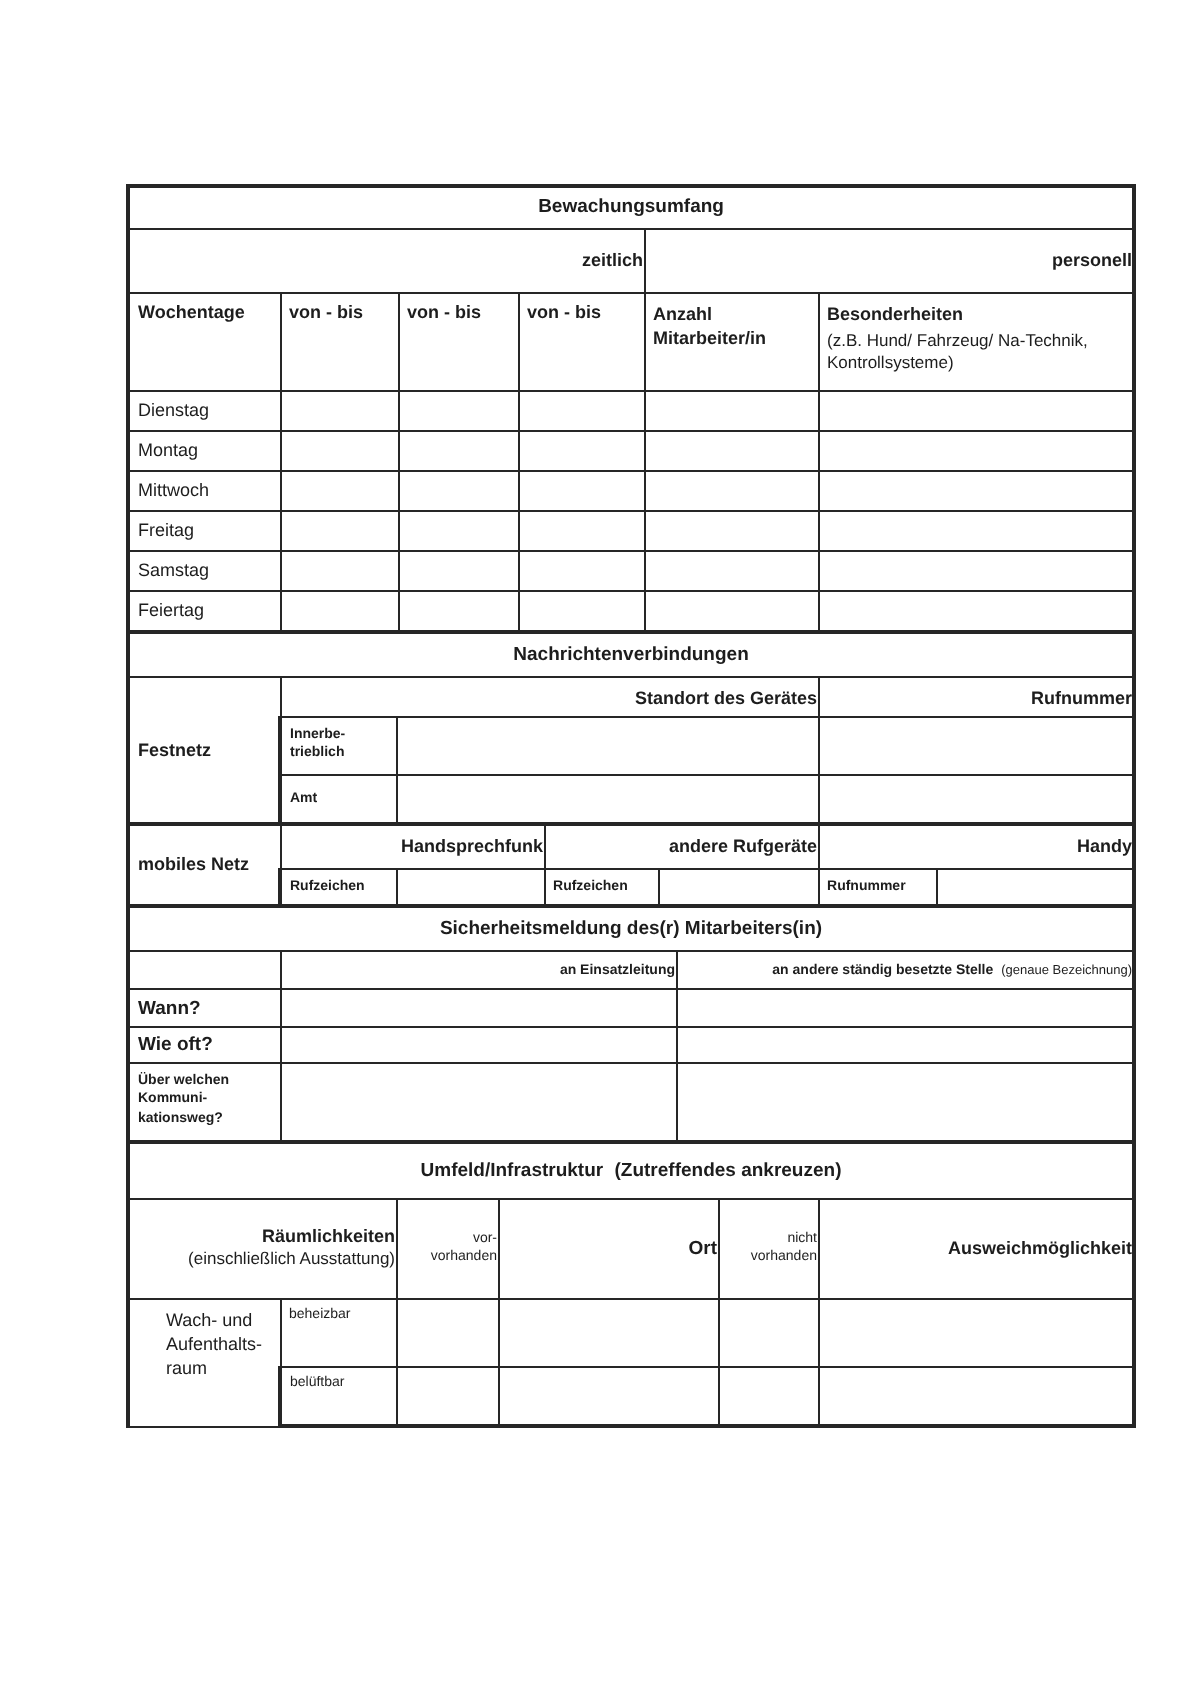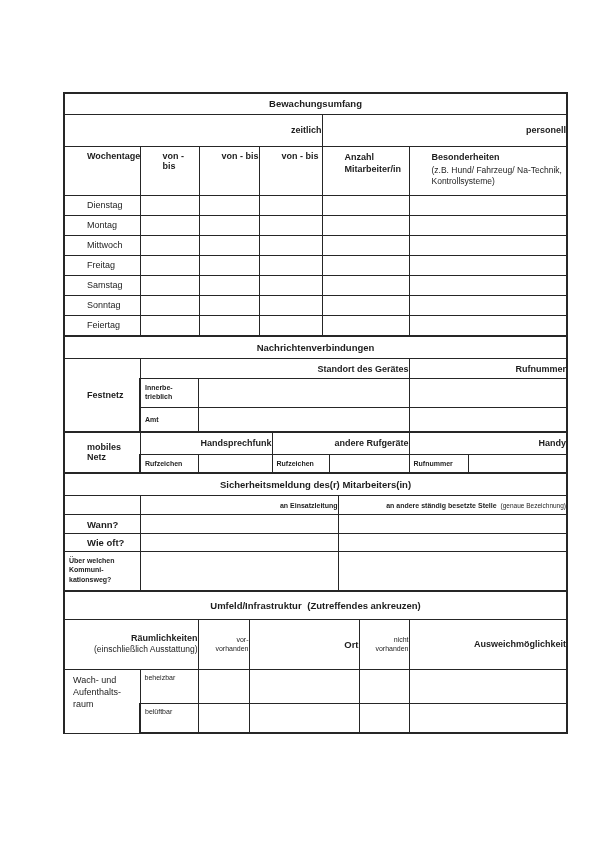--- a/index.html
+++ b/index.html
@@ -16,21 +16,21 @@
   .section tr:first-child td { border-top-width:2px; }
   #tblE tr:last-child td { border-bottom-width:2px; }
   
   .sec-title { font-size:9.5px; font-weight:bold; text-align:center; }
   .h9  { font-size:9px;  font-weight:bold; }
   .t9  { font-size:9px;  font-weight:normal; }
   .b95 { font-size:9.5px; font-weight:bold; }
   .s7  { font-size:7px;  font-weight:bold; }
   .r7  { font-size:7px;  font-weight:normal; }
   .ctr { text-align:right; }
-  .padl { padding-left:22px;margin-top:32px; }
+  .padl { padding-left:4px;margin-top:32px; }
   .top { vertical-align:top; padding-top:4px; }
   .pre { white-space:pre-line; }
   .blockhint { display:block; font-weight:normal; font-size:8.5px; line-height:1.35; margin-top:2px; }
   .inlhint { font-weight:bold; margin-left:3px; }
   .inlhint7 { font-weight:normal; font-size:6.5px; margin-left:2px; }
   .lh13 { line-height:1.35; }
 </style>
 </head>
 <body>
 
@@ -100,28 +100,20 @@
     </tr>
     <tr style="height:20px">
       <td class="t9 padl">Samstag</td>
       <td></td>
           <td></td>
           <td></td>
           <td></td>
           <td></td>
     </tr>
     <tr style="height:20px">
-      <td class="t9 padl">Sonntag</td>
-      <td></td>
-          <td></td>
-          <td></td>
-          <td></td>
-          <td></td>
-    </tr>
-    <tr style="height:20px">
       <td class="t9 padl">Feiertag</td>
       <td></td>
           <td></td>
           <td></td>
           <td></td>
           <td></td>
     </tr>
   </tbody>
     </table>
 
@@ -243,21 +235,21 @@
         <span class="blockhint" style="margin-top:0">(einschließlich Ausstattung)</span>
       </td>
       <td class="r7 ctr pre lh13">vor-
 vorhanden</td>
       <td class="b95 ctr">Ort</td>
       <td class="r7 ctr pre lh13">nicht
 vorhanden</td>
       <td class="h9 ctr">Ausweichmöglichkeit</td>
     </tr>
     <tr style="height:34px">
-      <td rowspan="2" class="t9 top pre lh13" style="padding-left:8px">Wach- und
+      <td rowspan="2" class="t9 top pre lh13" style="padding-left:18px">Wach- und
 Aufenthalts-
 raum</td>
       <td class="r7 top" style="padding-left:4px">beheizbar</td>
       <td></td>
       <td></td>
       <td></td>
       <td></td>
     </tr>
     <tr style="height:30px">
       <td class="r7 top" style="padding-left:4px">belüftbar</td>

